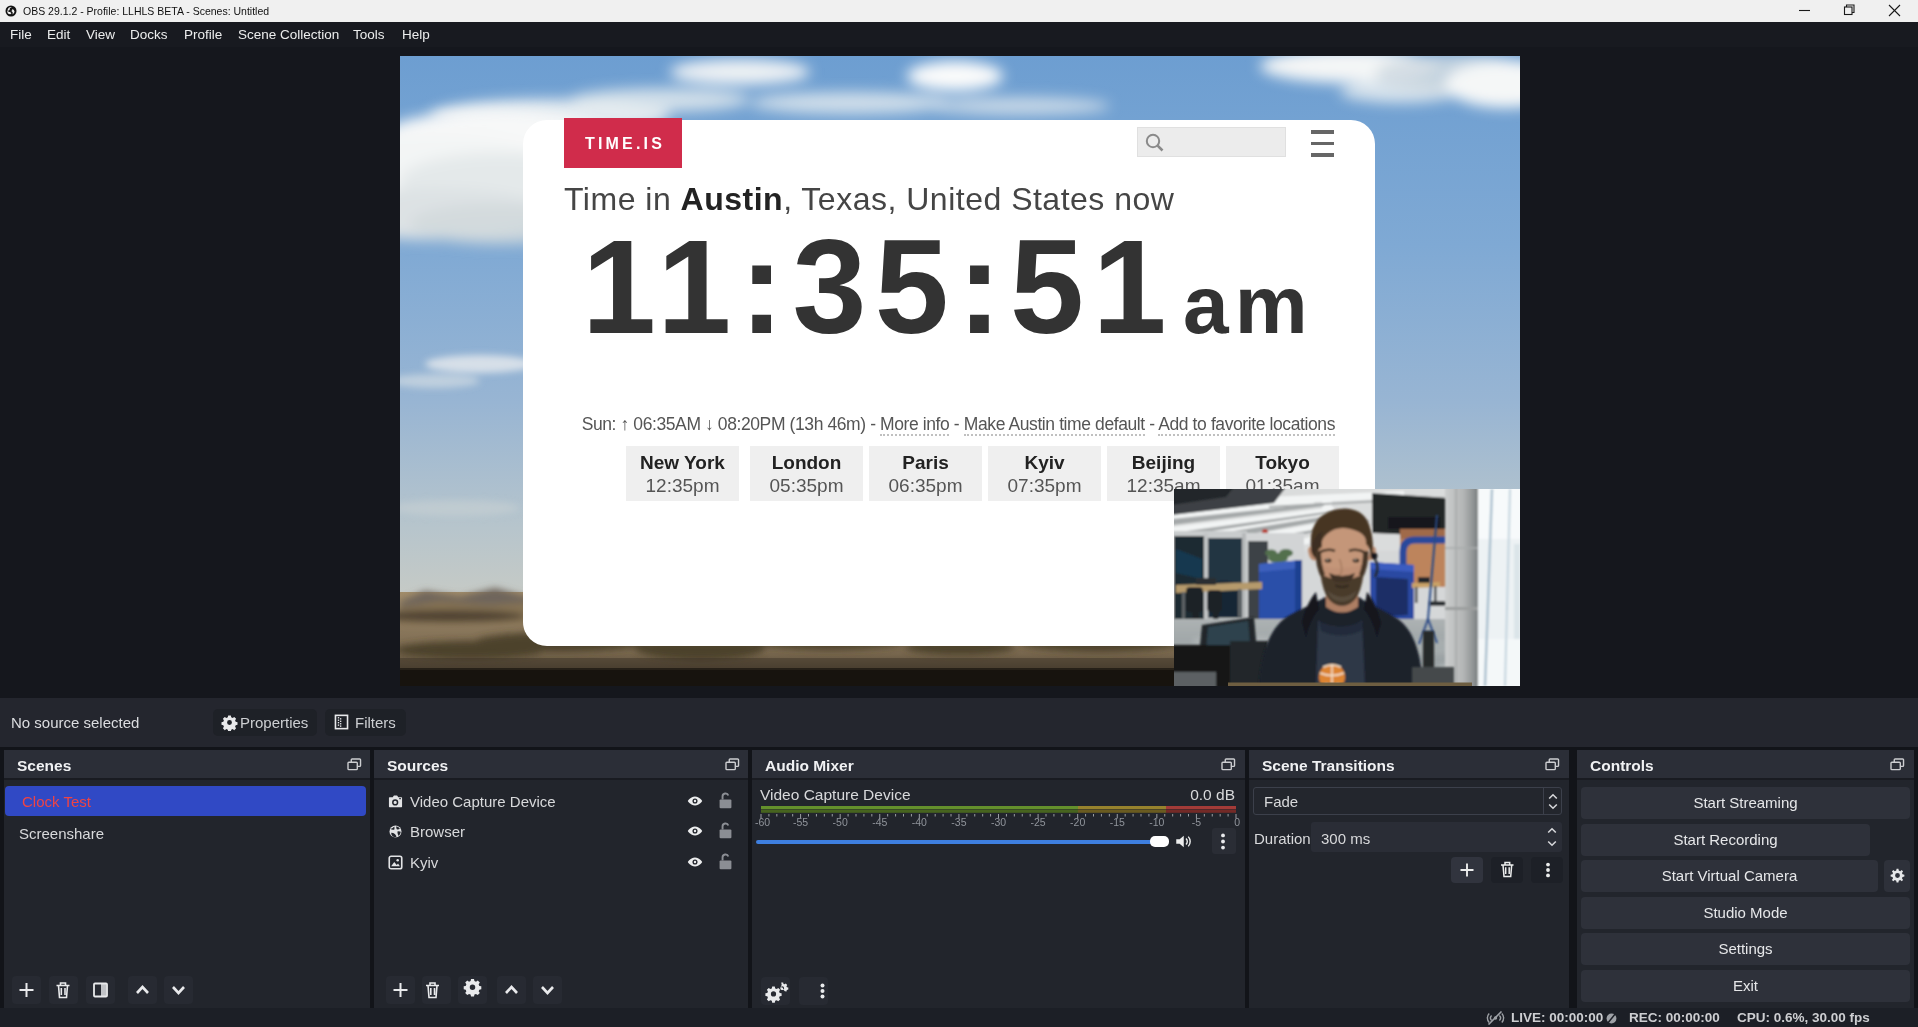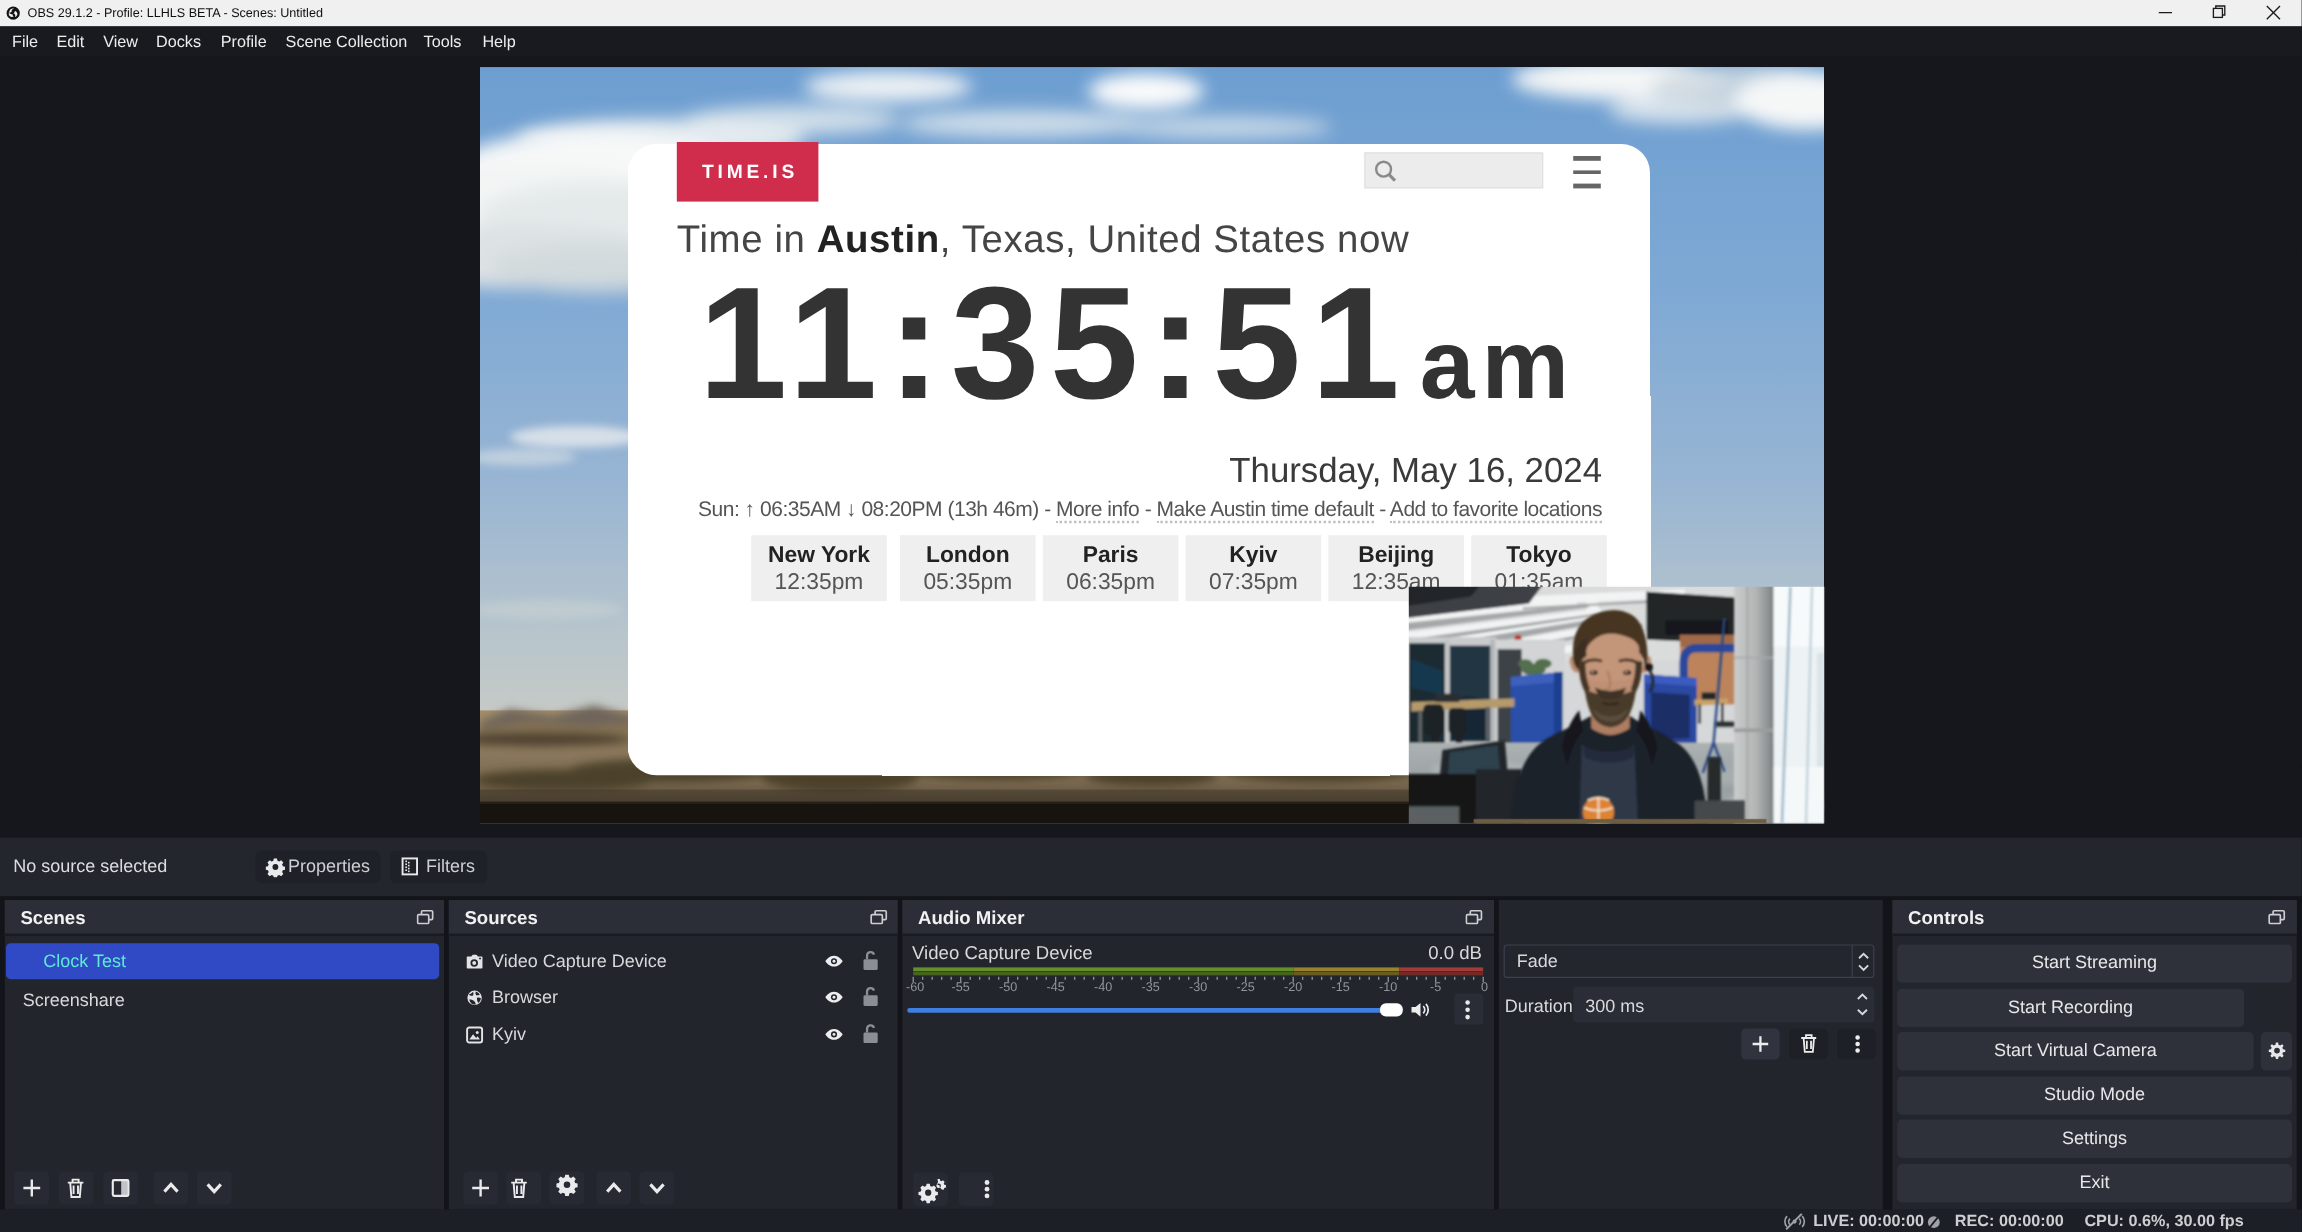--- a/index.html
+++ b/index.html
@@ -165,21 +165,20 @@
       <div id="searchbox"></div>
       <svg class="abs" style="left:620px;top:11px" width="24" height="24" viewBox="0 0 24 24">
         <circle cx="10" cy="10" r="6.2" fill="none" stroke="#8a8a8a" stroke-width="2"></circle>
         <line x1="14.6" y1="14.6" x2="19.5" y2="19.5" stroke="#8a8a8a" stroke-width="2.6"></line>
       </svg>
       <div class="hbar" style="top:10px"></div>
       <div class="hbar" style="top:21.5px"></div>
       <div class="hbar" style="top:33px"></div>
       <div id="h1line">Time in <b>Austin</b>, Texas, United States now</div>
       <div id="clock">11:35:51<span id="ampm">am</span></div>
-      <div id="dateline">Thursday, May 16, 2024</div>
       <div id="sunline">Sun: ↑ 06:35AM ↓ 08:20PM (13h 46m) - <span class="lnk">More info</span> - <span class="lnk">Make Austin time default</span> - <span class="lnk">Add to favorite locations</span></div>
       <div id="cityrow">
         <div class="citybox" style="left:0">
             <div class="cityname">New York</div>
             <div class="citytime">12:35pm</div>
           </div>
         <div class="citybox" style="left:124px">
             <div class="cityname">London</div>
             <div class="citytime">05:35pm</div>
           </div>
@@ -405,21 +404,21 @@
     <div class="phead">
         <div class="ptitle">Scenes</div>
       <svg class="popout" style="right:8px" viewBox="0 0 16 14">
           <g fill="none" stroke="#cdced1" stroke-width="1.5">
             <rect x="4.5" y="1" width="10" height="8" rx="1"></rect>
             <rect x="1" y="4.5" width="10" height="8" rx="1" fill="#2b2e37"></rect>
           </g>
         </svg>
     </div>
     <div class="abs" style="left:1px;top:36px;width:361px;height:30px;background:#3049c5;border-radius:4px"></div>
-    <div class="rowtext" style="left:32px;top:43px;color:#5eead4">Clock Test</div>
+    <div class="rowtext" style="left:18px;top:43px;color:#ef4444">Clock Test</div>
     <div class="rowtext" style="left:15px;top:75px">Screenshare</div>
     <div class="dockbtn" style="left:8px;  top:226px;width:29px"></div>
     <div class="dockbtn" style="left:45px; top:226px;width:29px"></div>
     <div class="dockbtn" style="left:82px; top:226px;width:29px"></div>
     <div class="dockbtn" style="left:124px;top:226px;width:29px"></div>
     <div class="dockbtn" style="left:160px;top:226px;width:29px"></div>
     <svg class="abs" style="left:8px;top:226px" width="192" height="28" viewBox="0 0 192 28">
       <g stroke="#e9eaec" stroke-width="2" fill="none">
         <path d="M14.5 7 v14 M7.5 14 h14"></path>
         <path d="M44.5 9.5 h13 M48.5 9.5 v-2.5 h5 v2.5 M46.5 9.5 l1 12 h7 l1-12 M49.3 12 v7 M53 12 v7" stroke-width="1.6"></path>
@@ -627,20 +626,29 @@
       <path d="M20.2 5.5 h2 l.3 1.4 1.1.45 1.2-.75 1.4 1.4-.75 1.2.45 1.1 1.4.3 v2 l-1.4.3-.45 1.1.3.5 -1.9-.3 -1.6-1.6 -.3-1.9 -1.5-.25 -.5-1.2 .75-1.2 z m1 3.8 a1.9 1.9 0 1 0 0 3.8 a1.9 1.9 0 0 0 0-3.8 z" fill="#e9eaec" fill-rule="evenodd"></path>
       <g fill="#e9eaec">
           <circle cx="61.5" cy="8.4" r="2"></circle>
           <circle cx="61.5" cy="14" r="2"></circle>
           <circle cx="61.5" cy="19.6" r="2"></circle>
         </g>
     </svg>
   </div>
 
   <div class="panel" style="left:1249px; width:320px;">
+    <div class="phead">
+        <div class="ptitle">Scene Transitions</div>
+      <svg class="popout" style="right:9px" viewBox="0 0 16 14">
+          <g fill="none" stroke="#cdced1" stroke-width="1.5">
+            <rect x="4.5" y="1" width="10" height="8" rx="1"></rect>
+            <rect x="1" y="4.5" width="10" height="8" rx="1" fill="#2b2e37"></rect>
+          </g>
+        </svg>
+    </div>
     <div class="abs" style="left:4px;top:37px;width:309px;height:28px;background:#23262d;border:1px solid #3c404b;border-radius:3px"></div>
     <div class="rowtext" style="left:15px;top:43px">Fade</div>
     <div class="abs" style="left:294px;top:38px;width:1px;height:26px;background:#3c404b"></div>
     <svg class="abs" style="left:298px;top:43px" width="12" height="17" viewBox="0 0 12 17">
         <g fill="none" stroke="#d6d7da" stroke-width="1.6">
           <path d="M2.2 5.5 L6 1.8 9.8 5.5"></path>
           <path d="M2.2 11.5 L6 15.2 9.8 11.5"></path>
         </g>
       </svg>
     <div class="rowtext" style="left:5px;top:80px">Duration</div>

